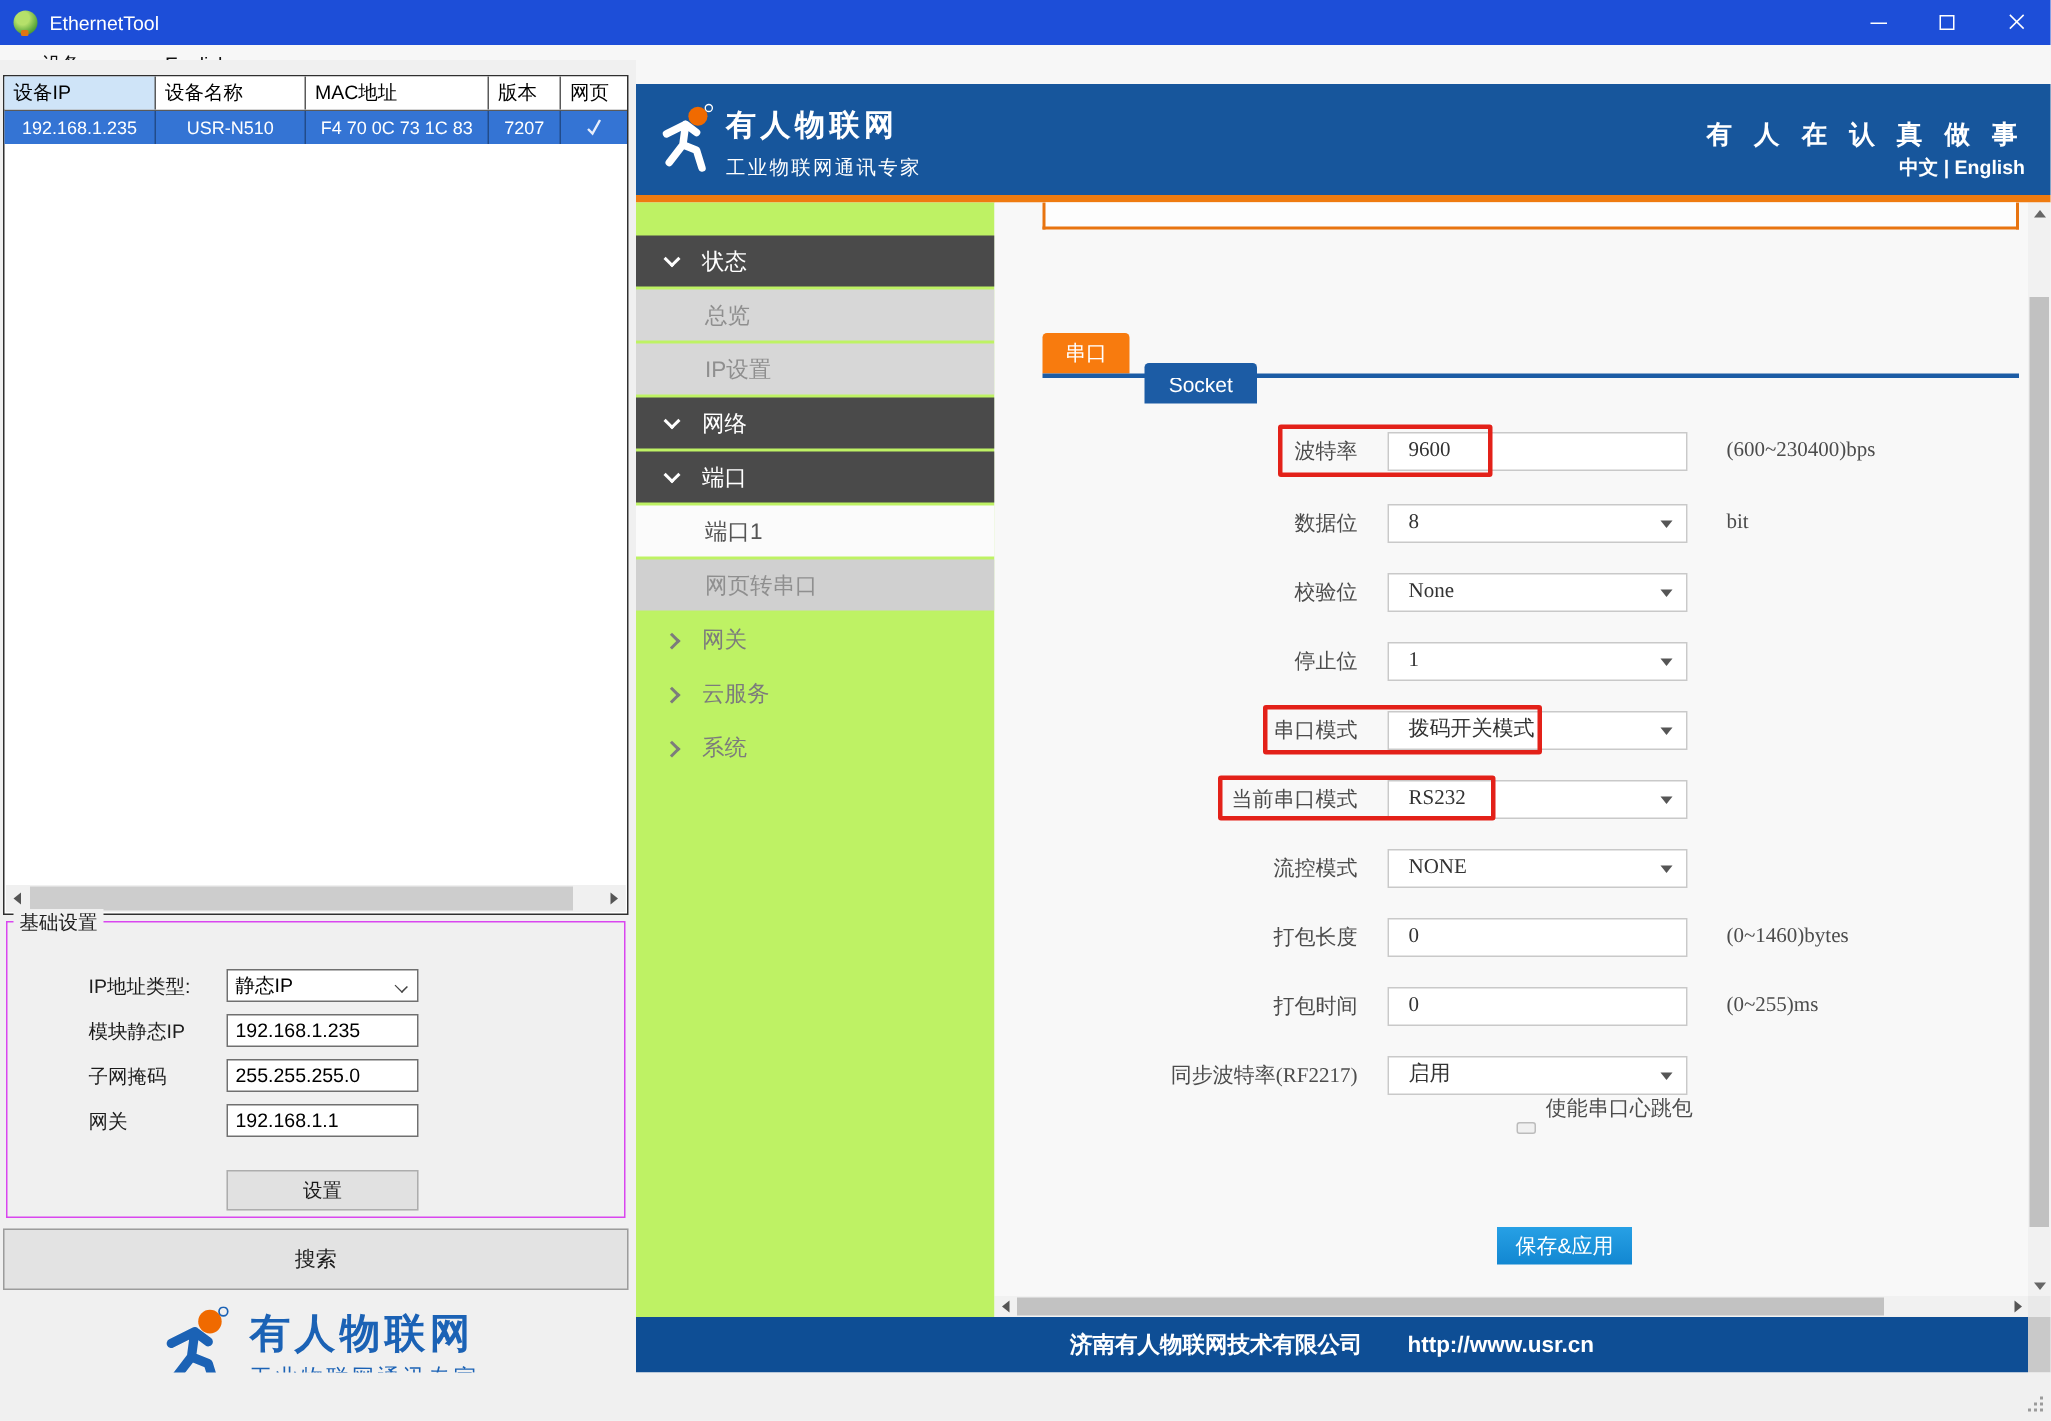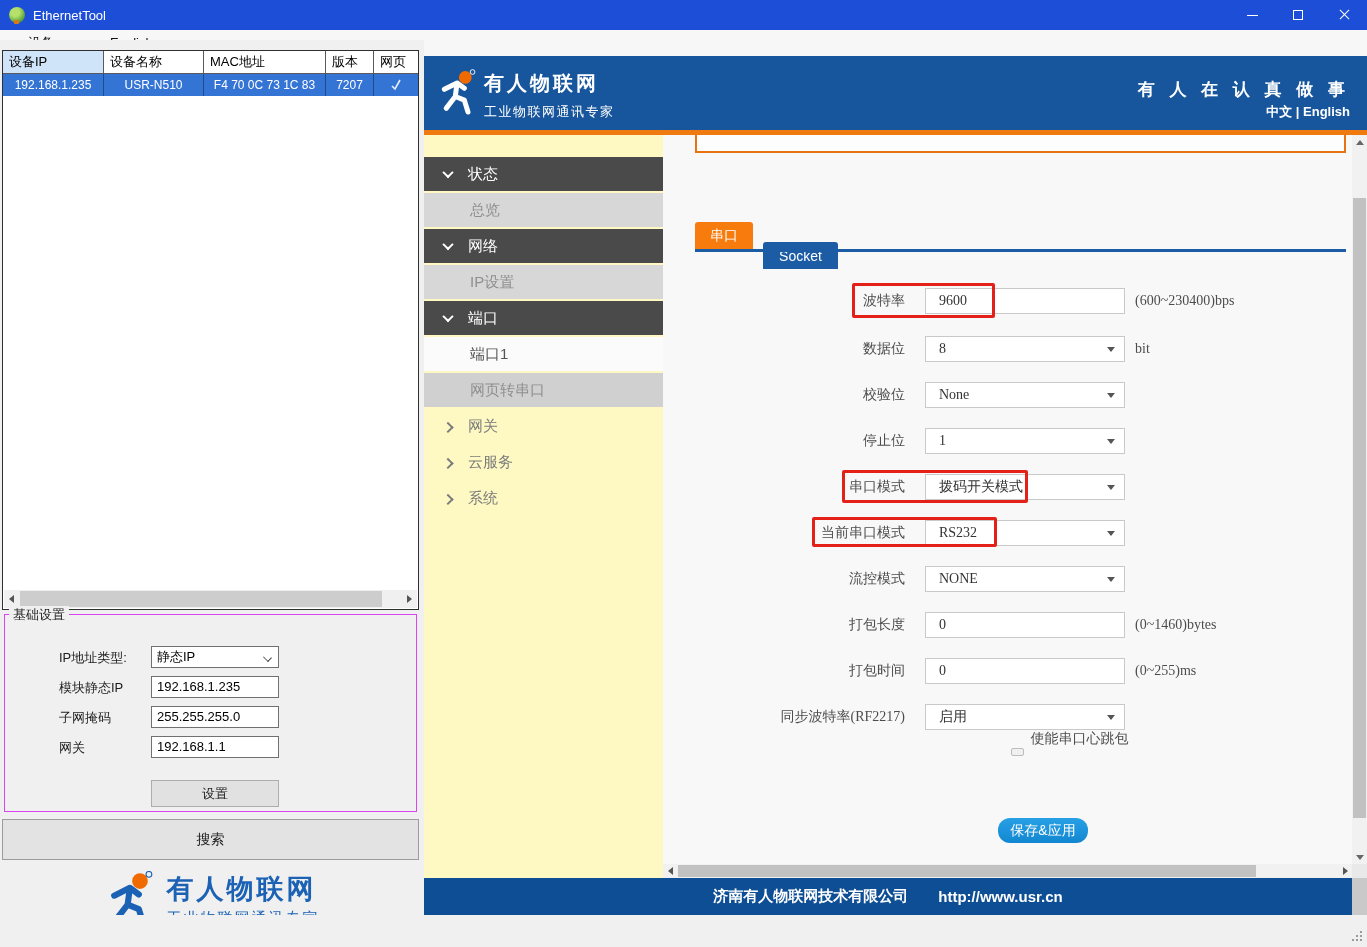--- a/index.html
+++ b/index.html
@@ -77,21 +77,21 @@
   #web-header { position:absolute; left:0; top:0; width:943px; height:74px; background:#17569c; color:#fff; }
   #wh-logo { position:absolute; left:14px; top:12px; }
   #wh-texts { position:absolute; left:60px; top:14px; }
   .wh-brand { font-size:20px; font-weight:bold; letter-spacing:3px; }
   .wh-slogan { font-size:13px; letter-spacing:1.5px; margin-top:6px; }
   #wh-motto { position:absolute; right:17px; top:22px; font-size:17px; font-weight:bold; letter-spacing:5px; }
   #wh-lang { position:absolute; right:17px; top:47px; font-size:13px; font-weight:bold; }
   #orange-line { position:absolute; left:0; top:74px; width:943px; height:5px; background:#ef7b10; }
 
   #web-sidebar { position:absolute; left:0; top:79px; width:239px; height:760px;
-    background:#fef9c3; padding-top:22px; }
+    background:#bef264; padding-top:22px; }
   .nav-row { height:34px; margin-bottom:2px; display:flex; align-items:center; font-size:15px; }
   .nav-header { background:#4a4a4a; color:#fff; }
   .nav-sub { background:#d7d7d7; color:#8f8f8f; }
   .nav-sub.alt { background:#d0d0d0; }
   .nav-sub.selected { background:#fbfbfb; color:#555; }
   .nav-collapsed { background:transparent; color:#7c7c7c; }
   .chev { display:inline-block; width:8px; height:8px; margin:0 16px 0 20px;
     border-right:2px solid currentColor; border-bottom:2px solid currentColor; }
   .chev.down  { transform:rotate(45deg) translate(-1px,-1px); }
   .chev.right { transform:rotate(-45deg) translate(-1px,1px); }
@@ -108,30 +108,30 @@
   #tab-serial { left:271px; width:58px; background:#f87b0e; }
   #tab-socket { left:339px; width:75px; background:#1c5ca5;margin-top:20px; }
   #tab-underline { position:absolute; left:271px; top:193px; width:651px; height:3px; background:#1c5ca5; }
 
   .frow { position:absolute; left:239px; width:689px; height:26px; display:flex; align-items:center;font-family:Liberation Serif, serif; }
   .f-label { width:242px; text-align:right; font-size:14px; color:#4c4c4c; }
   .f-control { position:relative; margin-left:20px; width:200px; height:26px; background:#fff;
     border:1px solid #c9c9c9; font-size:14px; color:#333; line-height:24px; padding-left:13px; }
   .f-arrow { position:absolute; right:9px; top:10px; width:0; height:0; border-style:solid;
     border-width:5px 4px 0 4px; border-color:#555 transparent transparent transparent; }
-  .f-hint { margin-left:10px; font-size:14px; color:#4c4c4c; }
+  .f-hint { margin-left:26px; font-size:14px; color:#4c4c4c; }
   .f-checkbox { margin-left:20px; width:13px; height:13px; background:#f0f0f0;
     border:1px solid #bcbcbc; border-radius:2px; }
 
   .red-box { position:absolute; border:3px solid #e32119; border-radius:2px; z-index:6; pointer-events:none; }
   #redbox-baud { left:428px; top:227px; width:143px; height:35px; }
   #redbox-serialmode { left:418px; top:414px; width:186px; height:33px; }
   #redbox-currentmode { left:388px; top:461px; width:185px; height:30px; }
 
-  #save-button { position:absolute; left:574px; top:762px; width:90px; height:25px; border-radius:12px;
+  #save-button { position:absolute; left:574px; top:762px; width:90px; height:25px; border-radius:0;
     background:linear-gradient(#27a0e5,#1287d1); color:#fff; font-size:14px;
     display:flex; align-items:center; justify-content:center; }
 
   #web-vscroll { position:absolute; left:928px; top:79px; width:15px; height:729px; background:#f1f1f1; }
   .vs-btn { position:absolute; left:0; width:15px; height:14px; display:flex; align-items:center; justify-content:center; }
   #web-vthumb { position:absolute; left:1px; top:63px; width:13px; height:620px; background:#c1c1c1; }
   #web-hscroll { position:absolute; left:239px; top:808px; width:689px; height:14px; background:#f1f1f1; }
   .hs-btn { position:absolute; top:0; width:14px; height:14px; display:flex; align-items:center; justify-content:center; }
   #web-hthumb { position:absolute; left:15px; top:1px; width:578px; height:12px; background:#c2c2c2; }
   #scroll-corner { position:absolute; left:928px; top:808px; width:15px; height:14px; background:#e9e9e9; }
@@ -259,26 +259,26 @@
   <div id="orange-line"></div>
 
   <div id="web-sidebar">
     <div class="nav-row nav-header">
       <span class="chev down"></span>
       <span>状态</span>
     </div>
     <div class="nav-row nav-sub">
       <span class="nav-indent">总览</span>
     </div>
+    <div class="nav-row nav-sub">
+      <span class="nav-indent">IP设置</span>
+    </div>
     <div class="nav-row nav-header">
       <span class="chev down"></span>
       <span>网络</span>
-    </div>
-    <div class="nav-row nav-sub">
-      <span class="nav-indent">IP设置</span>
     </div>
     <div class="nav-row nav-header">
       <span class="chev down"></span>
       <span>端口</span>
     </div>
     <div class="nav-row nav-sub selected">
       <span class="nav-indent">端口1</span>
     </div>
     <div class="nav-row nav-sub alt">
       <span class="nav-indent">网页转串口</span>

